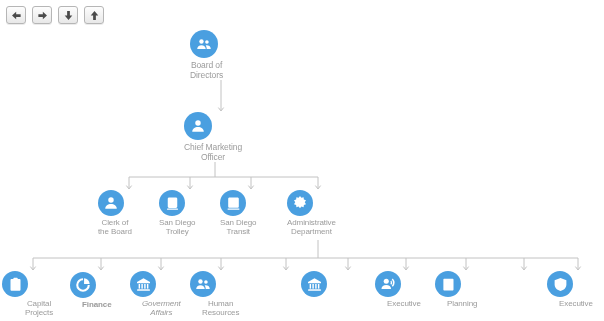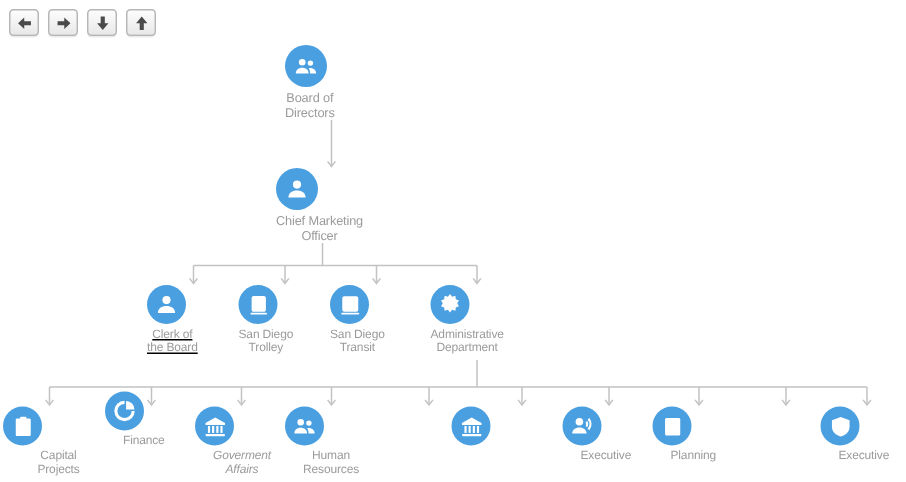--- a/index.html
+++ b/index.html
@@ -184,21 +184,21 @@
     <div class="node lv2" style="left: 184px; top: 112px; width: 62px;">
       <div class="node-icon">
         <svg width="16" height="16" viewBox="0 0 24 24">
           <circle cx="12" cy="7.6" r="4.1"></circle>
           <path d="M3.4 20.6c0-4.4 3.8-7 8.6-7s8.6 2.6 8.6 7z"></path>
         </svg>
       </div>
       <div class="node-label">Chief Marketing
 Officer</div>
     </div>
-    <div class="node lv3" style="left: 98px; top: 190px; width: 62px; text-decoration: underline;">
+    <div class="node lv3" style="left: 98px; top: 190px; width: 62px;">
       <div class="node-icon">
         <svg width="16" height="16" viewBox="0 0 24 24">
           <circle cx="12" cy="7.6" r="4.1"></circle>
           <path d="M3.4 20.6c0-4.4 3.8-7 8.6-7s8.6 2.6 8.6 7z"></path>
         </svg>
       </div>
       <div class="node-label">Clerk of
 the Board</div>
     </div>
     <div class="node lv3" style="left: 159px; top: 190px; width: 62px;">
@@ -242,21 +242,21 @@
         <svg width="15" height="15" viewBox="0 0 24 24">
           <path d="M5.4 3.2h13.2c.8 0 1.4.6 1.4 1.4v15.8c0 .8-.6 1.4-1.4 1.4H5.4c-.8 0-1.4-.6-1.4-1.4V4.6c0-.8.6-1.4 1.4-1.4z"></path>
           <rect x="8.6" y="1.3" width="6.8" height="3.6" rx="1"></rect>
           <rect x="6.6" y="8.4" width="10.8" height="2.1" fill="#4a9fe0"></rect>
           <rect x="6.6" y="12.2" width="10.8" height="1.6" fill="#4a9fe0"></rect>
           <rect x="6.6" y="15.4" width="7.4" height="1.6" fill="#4a9fe0"></rect>
         </svg>
       </div>
       <div class="node-label">Capital Projects</div>
     </div>
-    <div class="node lv4" style="left: 70px; top: 261px; width: 62px;">
+    <div class="node lv4" style="left: 70px; top: 272px; width: 62px; font-weight: bold;">
       <div class="node-icon">
         <svg width="16" height="16" viewBox="0 0 24 24">
           <path d="M12 1.8a10.2 10.2 0 1 0 10.2 10.2h-3.1A7.1 7.1 0 1 1 12 4.9z"></path>
           <path d="M13.6 2v8.4h8.4A8.6 8.6 0 0 0 13.6 2z"></path>
         </svg>
       </div>
       <div class="node-label">Finance</div>
     </div>
     <div class="node lv4" style="left: 130px; top: 271px; width: 62px; font-style: italic;">
       <div class="node-icon">

